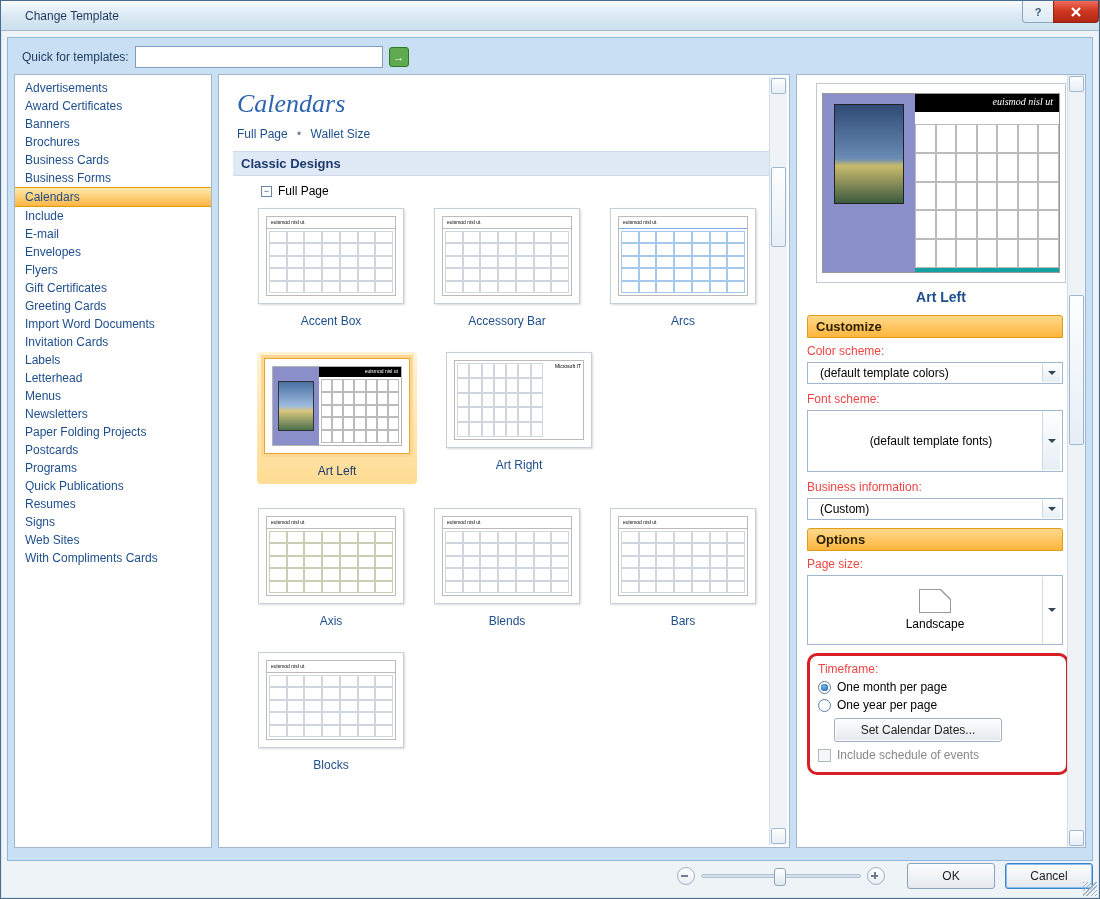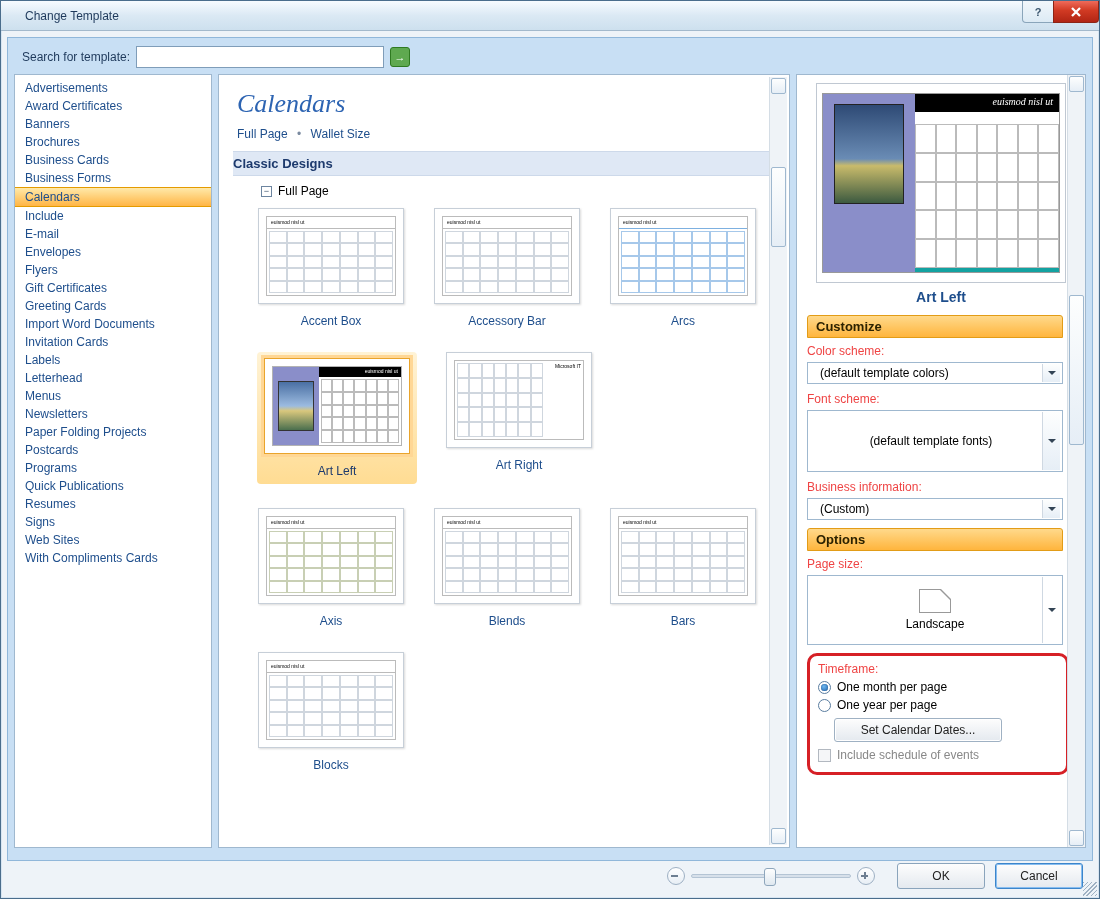--- a/index.html
+++ b/index.html
@@ -78,21 +78,21 @@
   .gallery-scroll { position: absolute; right: 2px; top: 2px; bottom: 2px; width: 18px; background: #eff3f7; border-left: 1px solid #d4dde5; }
   .gallery-scroll .arrow, .gallery-scroll .thumb { background: linear-gradient(#fdfefe,#e6eef6); border: 1px solid #9fb8cf; position: absolute; left: 1px; right: 1px; border-radius: 2px; }
   .gallery-scroll .arrow.up { top: 1px; height: 16px; }
   .gallery-scroll .arrow.down { bottom: 1px; height: 16px; }
   .gallery-scroll .thumb { top: 90px; height: 80px; }
   .page-title { font-family: Georgia, "Times New Roman", serif; font-style: italic; font-size: 26px; color: #2d64b2; margin: 4px 0 8px; }
   .subtypes { color: #1e4e8c; margin-bottom: 10px; }
   .subtypes .dot { margin: 0 6px; color: #7a8aa0; }
   .section-bar {
     background: #dfe8f5; border-top: 1px solid #cdd9ea; border-bottom: 1px solid #cdd9ea;
-    color: #1d3a6d; font-weight: bold; font-size: 13px; padding: 4px 0; margin: 0 -4px 8px;
+    color: #1d3a6d; font-weight: bold; font-size: 13px; padding: 4px 8px; margin: 0 -4px 8px;
   }
   .collapse-row { display: flex; align-items: center; gap: 6px; color: #000; margin: 4px 24px 10px; }
   .collapse-row .box { width: 11px; height: 11px; border: 1px solid #6d85a0; display: flex; align-items: center; justify-content: center; font-size: 9px; line-height: 9px; color: #3d5570; background: #fff; }
   .thumb-grid { display: flex; flex-wrap: wrap; gap: 24px 28px; margin-left: 20px; width: 500px; }
   .tcell { width: 148px; display: flex; flex-direction: column; align-items: center; }
   .tcell .frame {
     width: 146px; height: 96px; border: 1px solid #c7cfd8; background: #fff;
     display: flex; align-items: center; justify-content: center; position: relative;
     box-shadow: 1px 1px 2px rgba(0,0,0,0.15);
   }
@@ -174,21 +174,21 @@
   .tf-row .radio.checked::after { content:""; position:absolute; inset:2px; border-radius:50%; background:radial-gradient(circle at 40% 35%, #6fb8f0, #1f64ad); box-shadow: inset 0 0 1px #0b3c73; }
   .tf-btn {
     width: 168px; height: 24px; margin: 6px auto 6px 16px;
     background: linear-gradient(#fdfdfd,#e4e9ef); border:1px solid #9fb1c3; border-radius:3px;
     display:flex; align-items:center; justify-content:center; color:#222;
     box-shadow: inset 0 0 0 1px #fff;
   }
   .tf-check { display:flex; align-items:center; gap:6px; color:#888; margin-top:4px; }
   .tf-check .cb { width:13px; height:13px; border:1px solid #b2b8c0; background:#f5f6f8; }
 
-  .bottom-bar { position:absolute; left:6px; right:16px; bottom:6px; height:32px; display:flex; align-items:center; justify-content:flex-end; gap:10px; }
+  .bottom-bar { position:absolute; left:6px; right:6px; bottom:6px; height:32px; display:flex; align-items:center; justify-content:flex-end; gap:10px; }
   .zoom { display:flex; align-items:center; gap:6px; margin-right:12px; }
   .zoom .zicon { width:18px; height:18px; border:1px solid #9eb0c4; border-radius:50%; background:linear-gradient(#fff,#e7eef5); position:relative; }
   .zoom .zicon::after { content:""; position:absolute; width:7px; height:2px; background:#6e7f92; left:3px; top:7px; }
   .zoom .zicon.zin::before { content:""; position:absolute; width:2px; height:7px; background:#6e7f92; left:6px; top:4px; }
   .zoom .track { width:160px; height:4px; background:#d7e0ea; border:1px solid #b4c4d4; border-radius:2px; position:relative; }
   .zoom .track .handle { position:absolute; top:-7px; left:72px; width:12px; height:18px; background:linear-gradient(#fefefe,#dfe8f0); border:1px solid #8ea6bc; border-radius:3px; }
   .dlg-btn { width:88px; height:26px; background:linear-gradient(#fdfdfd,#e4e9ef); border:1px solid #8aa4bc; border-radius:3px; display:flex; align-items:center; justify-content:center; color:#222; }
   .dlg-btn.cancel { border:1px solid #3b85cb; box-shadow: 0 0 0 1px #87bdf0 inset; }
   .resize-grip { position:absolute; right:2px; bottom:2px; width:14px; height:14px; background: repeating-linear-gradient(135deg,#9fb1c3 0 1px,transparent 1px 3px); }
 </style>
@@ -204,21 +204,21 @@
       <div class="winbtn close">
         <svg viewBox="0 0 12 12">
             <path d="M2 2 L10 10 M10 2 L2 10"></path>
           </svg>
       </div>
     </div>
   </div>
 
   <div class="outer-frame">
     <div class="searchrow">
-      <label>Search for template:</label>
+      <label>Quick for templates:</label>
       <input type="text" style="">
       <div class="go-btn"></div>
     </div>
 
     <div class="columns">
 
       <div class="sidebar" id="sidebar">
           <div class="sidebar-item">Advertisements</div>
           <div class="sidebar-item">Award Certificates</div>
           <div class="sidebar-item">Banners</div>

